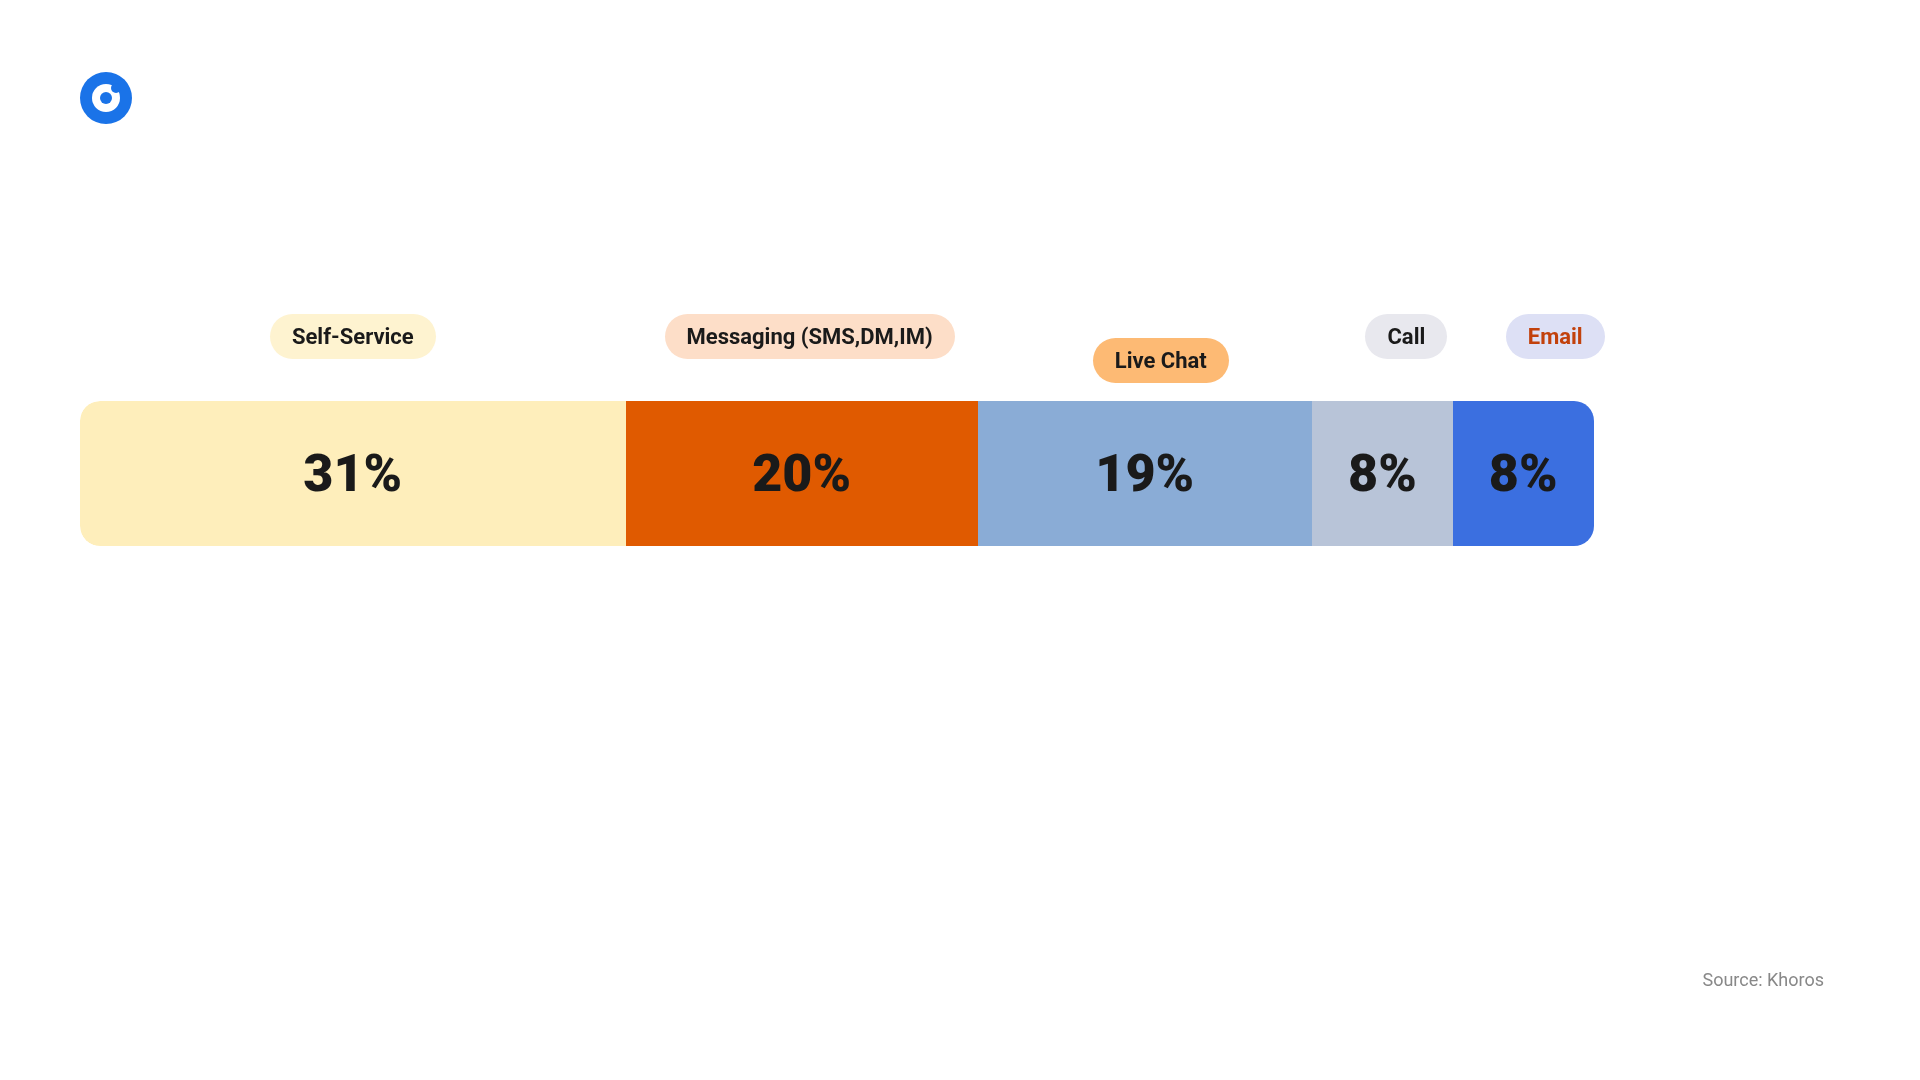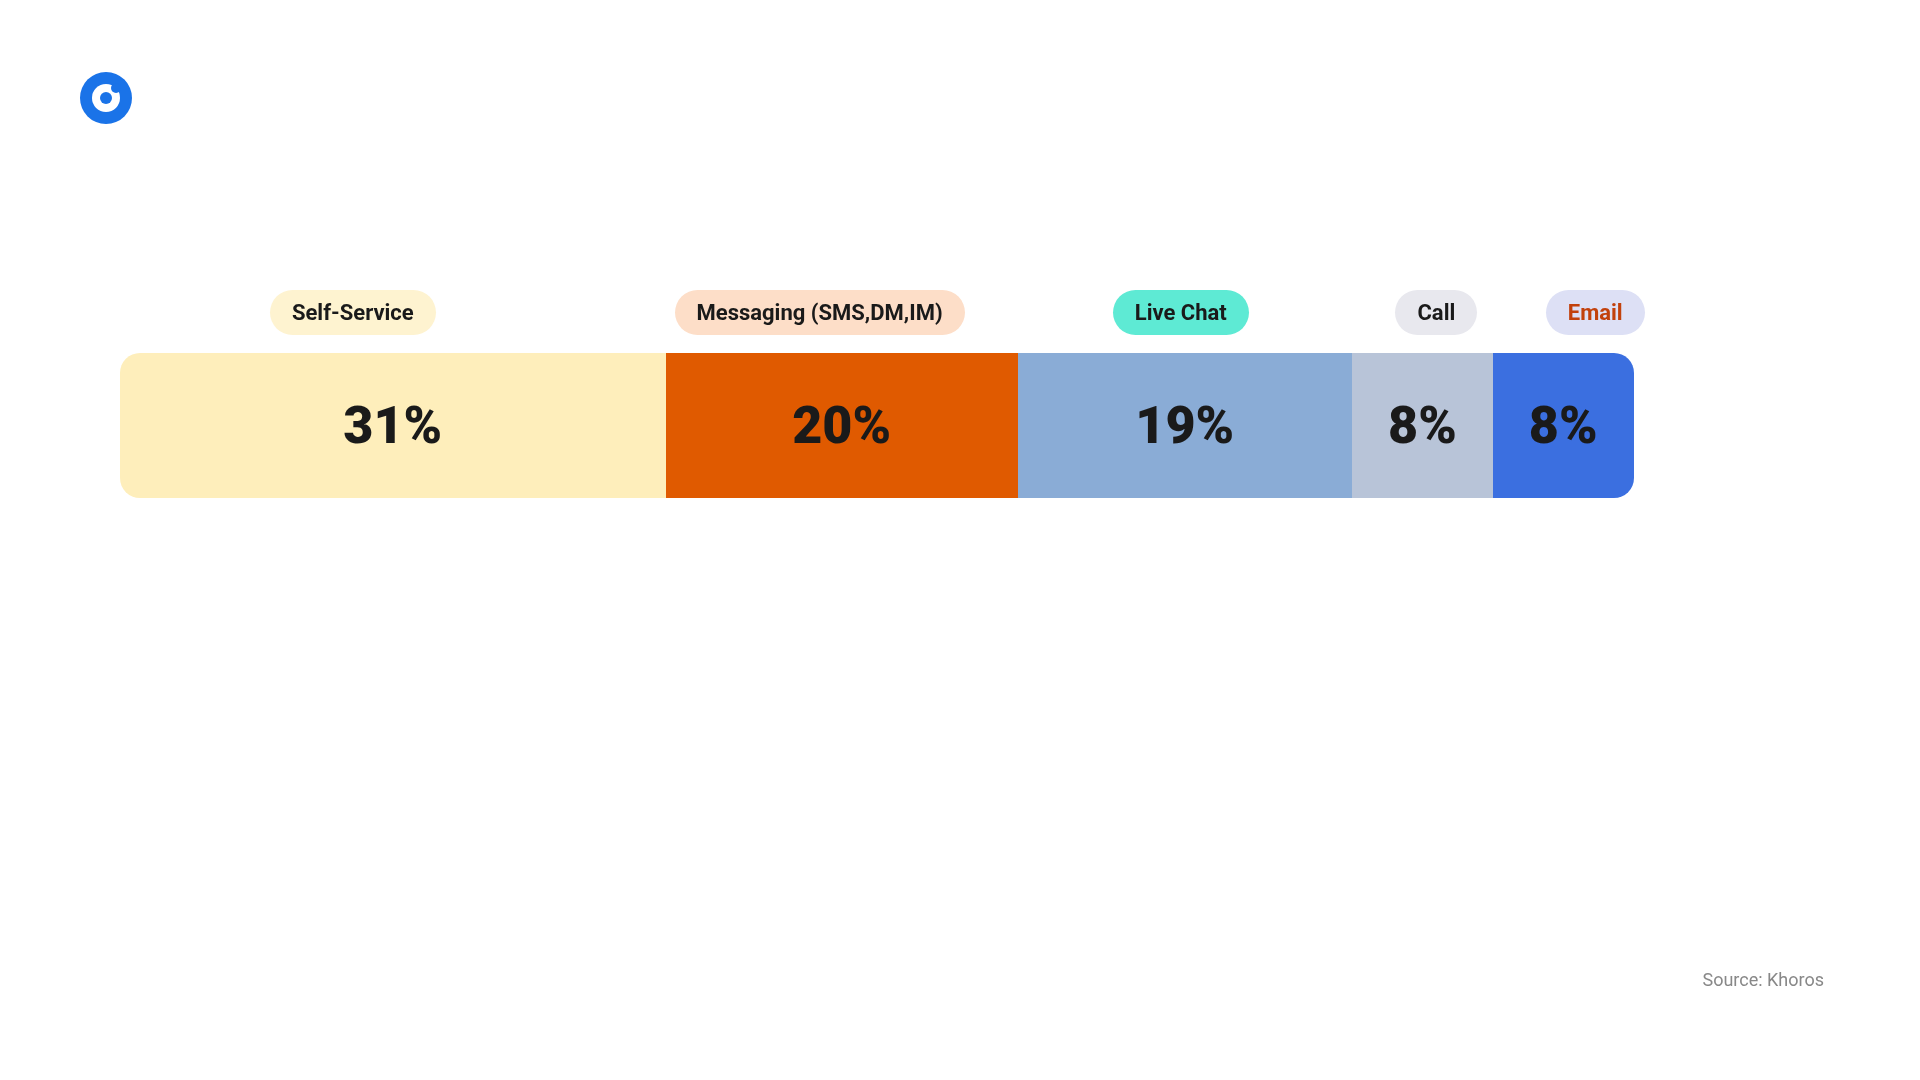--- a/index.html
+++ b/index.html
@@ -29,21 +29,21 @@
       position: absolute;
       top: 290px;
       left: 80px;
       right: 80px;
     }
 
     .labels-row {
       display: flex;
       align-items: center;
       margin-bottom: 18px;
-      gap: 18px;
+      gap: 8px;
     }
 
     .label-item {
       display: flex;
       justify-content: center;
     }
 
     .label-badge {
       padding: 10px 22px;
       border-radius: 50px;
@@ -56,22 +56,23 @@
       background: #fef3d0;
       color: #1a1a1a;
     }
 
     .label-messaging {
       background: #fddec8;
       color: #1a1a1a;
     }
 
     .label-live-chat {
-      background: #5eead4;
+      background: #fdba74;
       color: #1a1a1a;
+      margin-top: 48px;
     }
 
     .label-in-person {
       background: #e8eeea;
       color: #1a1a1a;
     }
 
     .label-call {
       background: #e8e8ee;
       color: #1a1a1a;
@@ -161,21 +162,21 @@
       </div>
       <div class="label-item" style="width: 140.8px;">
         <span class="label-badge label-call">Call</span>
       </div>
       <div class="label-item" style="width: 140.8px;">
         <span class="label-badge label-email">Email</span>
       </div>
     </div>
 
   <div class="bar-row" id="bar-row">
-  <div class="bar-segment bar-self-service" style="width: 31%; margin-left: 40px;">
+  <div class="bar-segment bar-self-service" style="width: 31%;">
         <span class="bar-segment-value">31%</span>
       </div>
       <div class="bar-segment bar-messaging" style="width: 20%;">
         <span class="bar-segment-value">20%</span>
       </div>
       <div class="bar-segment bar-live-chat" style="width: 19%;">
         <span class="bar-segment-value">19%</span>
       </div>
       <div class="bar-segment bar-call" style="width: 8%;">
         <span class="bar-segment-value">8%</span>

